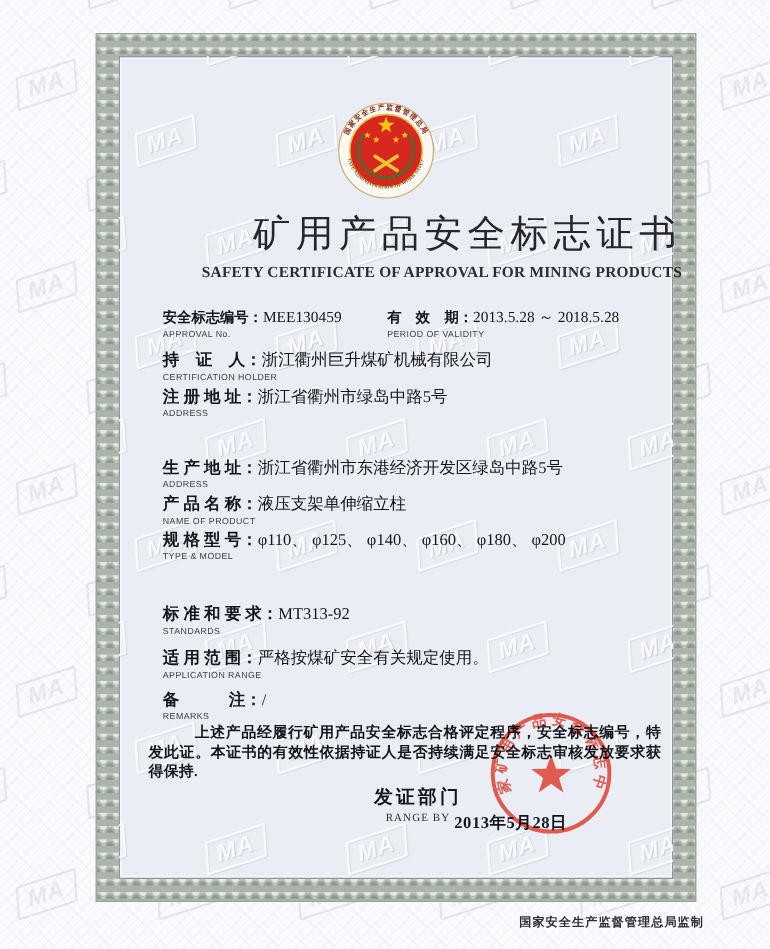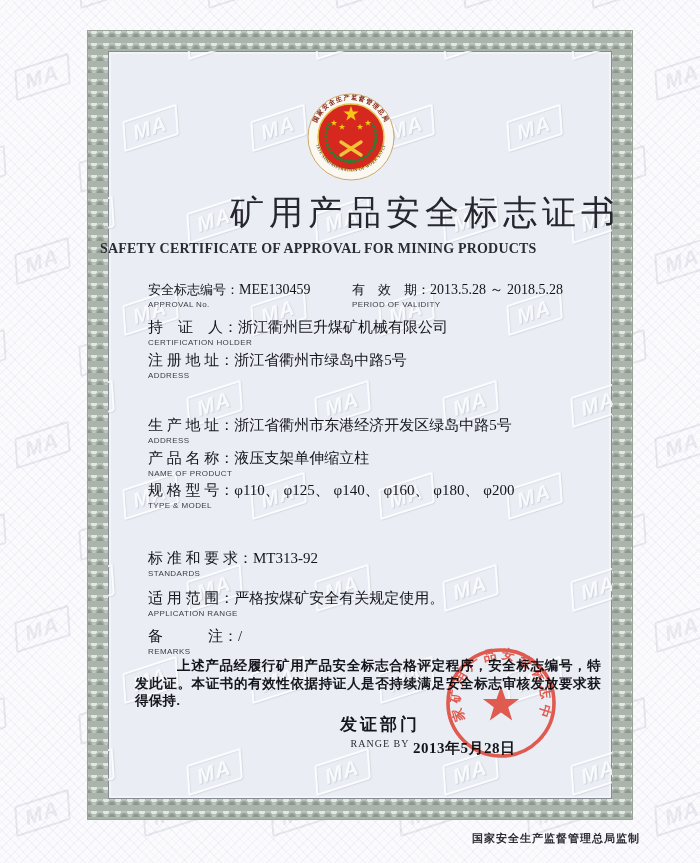--- a/index.html
+++ b/index.html
@@ -47,25 +47,25 @@
   }
   
   .content{position:absolute;left:0;top:0;width:700px;height:863px;z-index:4;}
   .abs{position:absolute;}
   .emblem{left:307px;top:93px;}
   .cert-title{
     left:100px;top:190px;width:520px;text-align:right;
     font-size:34px;font-weight:normal;color:#26262e;letter-spacing:5px;white-space:nowrap;
   }
   .cert-subtitle{
-    left:100px;top:241px;width:520px;text-align:left;
+    left:100px;top:241px;width:520px;text-align:right;
     font-size:14px;font-weight:bold;color:#2c2c34;letter-spacing:.2px;white-space:nowrap;
   }
   .field{white-space:nowrap;color:#15151c;}
-  .flabel{font-weight:normal;font-size:15px;}
+  .flabel{font-weight:bold;font-size:15px;}
   .fvalue{font-size:15px;}
   .small-label .flabel{font-size:13px;}
   .small-label .fvalue{font-size:14px;}
   .fsub{
     font-size:8px;color:#3c3c46;letter-spacing:.4px;margin-top:1px;
     font-family:Liberation Sans, sans-serif;
   }
   .statement{
     left:135px;top:657px;width:466px;
     font-size:13.5px;font-weight:600;line-height:17.5px;color:#15151c;

